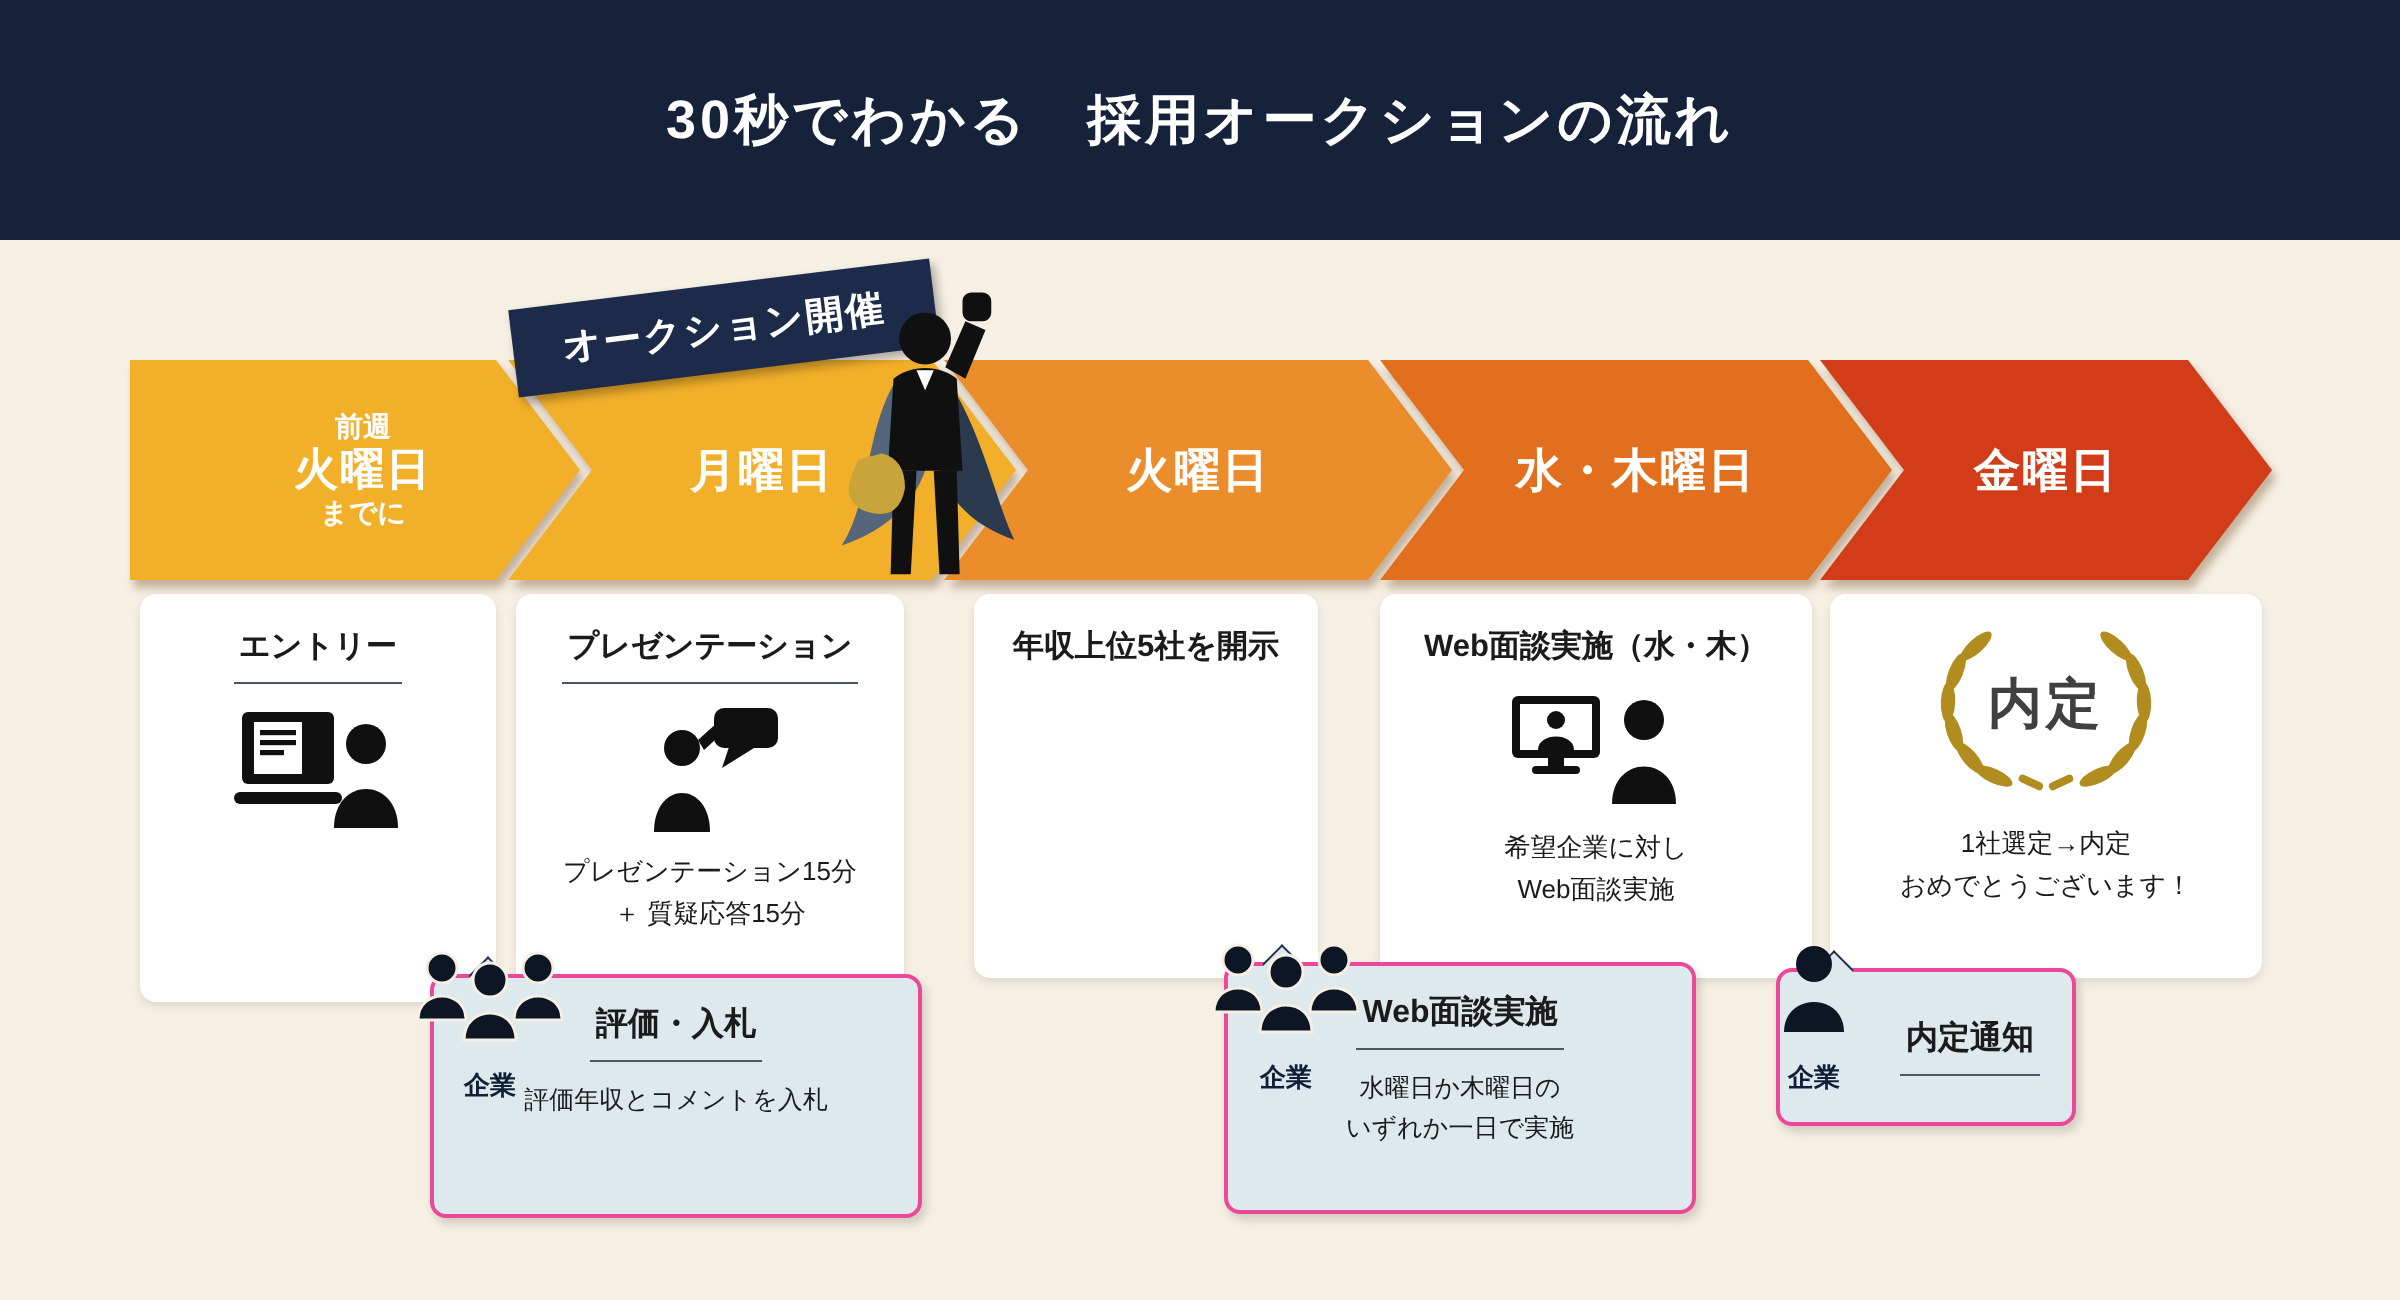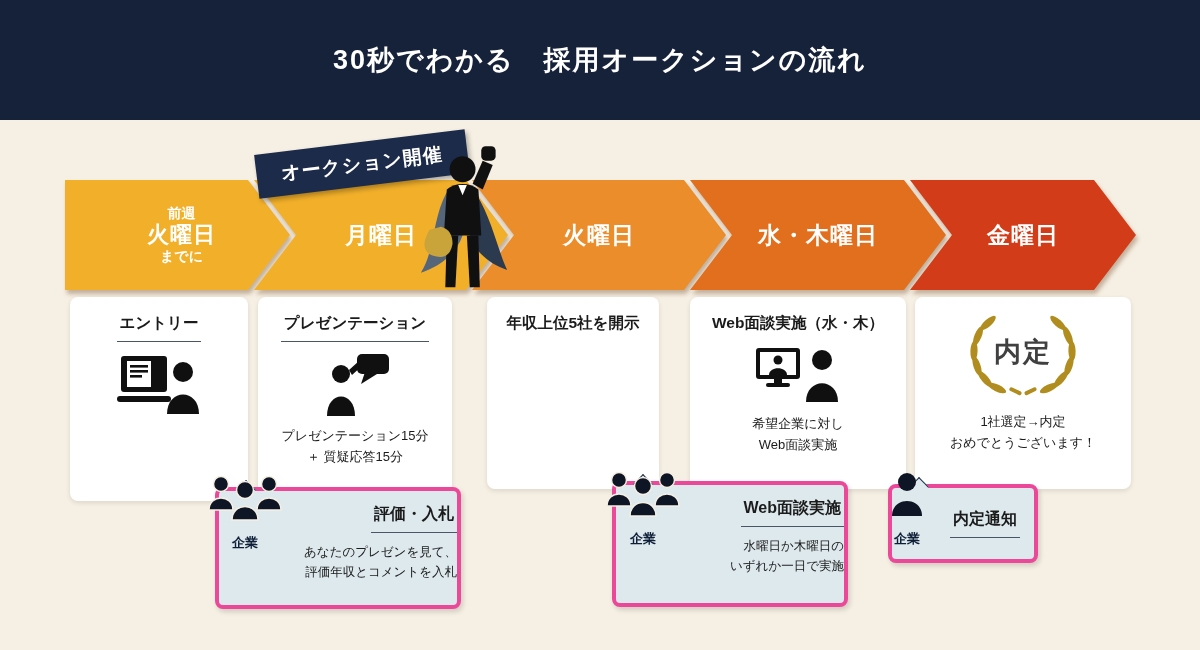--- a/index.html
+++ b/index.html
@@ -58,22 +58,22 @@
 
   
   .wreath-wrap { position:relative; width:150px; height:95px; margin-top:12px; }
   .naitei {
     position:absolute; inset:0; display:flex; align-items:center; justify-content:center;
     font-size:27px; font-weight:bold; color:#404040; padding-bottom:10px; letter-spacing:2px;
   }
 
   
   .bubble {
-    position:absolute; background:#dde9ed; border:4px solid #ec4899; border-radius:8px;
-    text-align:right; box-shadow:2px 3px 5px rgba(0,0,0,.15); z-index:2;
+    position:absolute; background:#dde9ed; border:2px solid #ec4899; border-radius:8px;
+    text-align:center; box-shadow:2px 3px 5px rgba(0,0,0,.15); z-index:2;
   }
   .bubble-title { font-size:16px; font-weight:bold; color:#1b1b1b; margin-top:13px; }
   .bubble .card-text { font-size:12.5px; margin-top:9px; }
   .tail {
     position:absolute; top:-8px; left:20px; width:14px; height:14px;
     background:#dde9ed; border-left:1px solid #21304a; border-top:1px solid #21304a;
     transform:rotate(45deg);
   }
   .bubble.b3 { display:flex; align-items:center; justify-content:center; padding-left:44px; }
   .bubble.b3 .bubble-title { margin-top:0; }
@@ -223,21 +223,20 @@
   <p class="card-text">
     <span class="line">1社選定→内定</span>
     <span class="line">おめでとうございます！</span>
   </p>
 </section>
 
 <aside class="bubble" style="left:215px;top:487px;width:246px;height:122px">
   <span class="tail"></span>
   <h3 class="bubble-title"><span class="tline">評価・入札</span></h3>
   <p class="card-text">
-    <span class="line">あなたのプレゼンを見て、</span>
     <span class="line">評価年収とコメントを入札</span>
   </p>
 </aside>
 
 <aside class="bubble" style="left:612px;top:481px;width:236px;height:126px">
   <span class="tail"></span>
   <h3 class="bubble-title"><span class="tline">Web面談実施</span></h3>
   <p class="card-text">
     <span class="line">水曜日か木曜日の</span>
     <span class="line">いずれか一日で実施</span>

